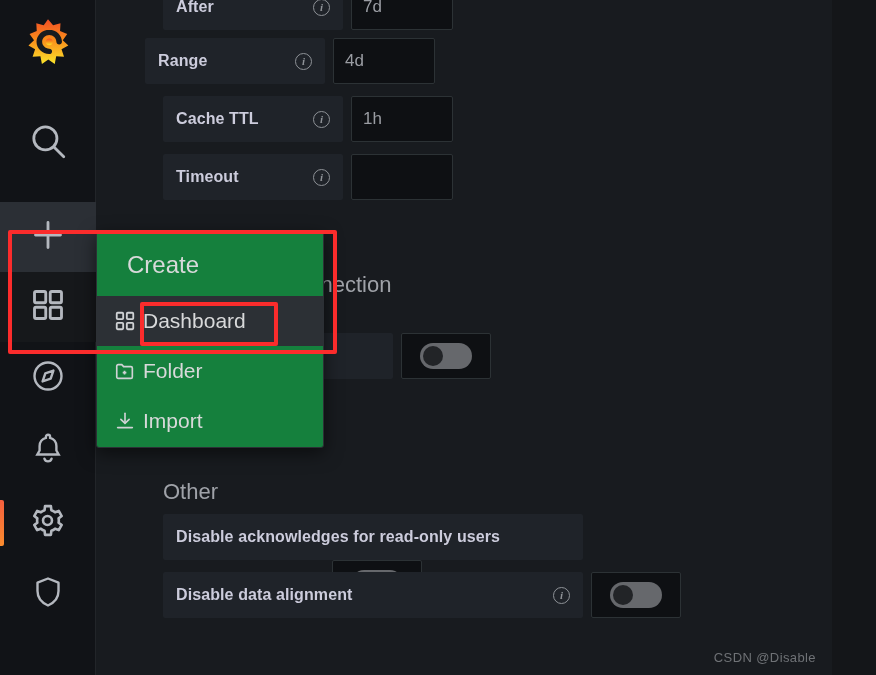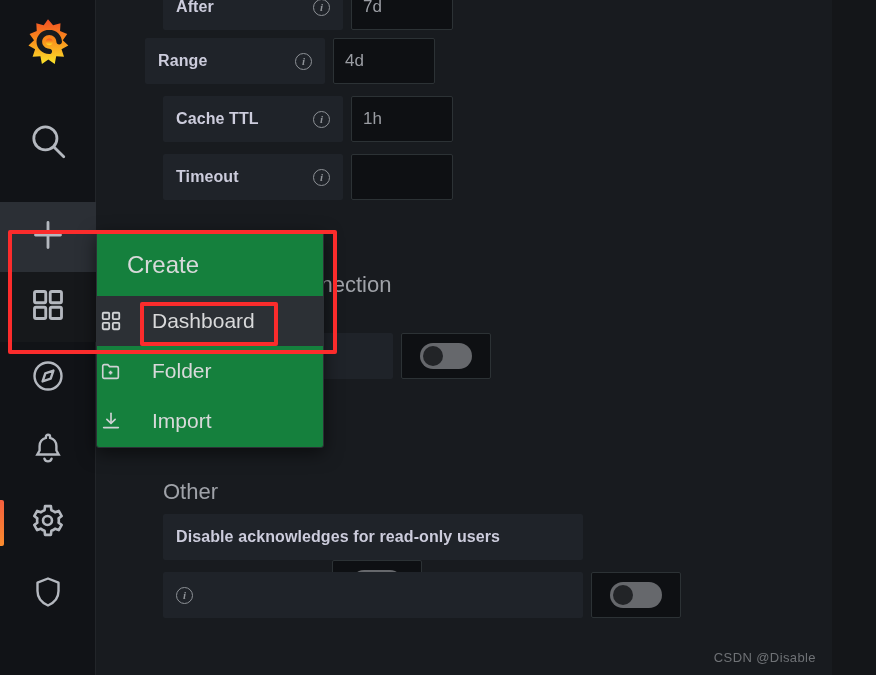--- a/index.html
+++ b/index.html
@@ -85,22 +85,22 @@
     position: absolute; left: 96px; top: 231px; width: 228px; height: 217px;
     background: #15803d; border: 1px solid #2c3035; border-radius: 3px;
     box-shadow: 0 5px 18px rgba(0,0,0,.55); z-index: 20;
     padding-top: 2px;
   }
   .dd-title {
     height: 62px; display: flex; align-items: center; padding-left: 30px;
     color: #d8d9da; font-size: 24px; font-weight: 400;
   }
   .dd-item {
-    height: 50px; display: flex; align-items: center; padding-left: 2px;
-    color: #d8d9da; font-size: 21px; gap: 29px;
+    height: 50px; display: flex; align-items: center; padding-left: 16px;
+    color: #d8d9da; font-size: 21px; gap: 6px;
   }
   .dd-item.hover { background: #2c3035; }
   .dd-ico { width: 24px; height: 24px; display:flex; align-items:center; justify-content:center; color:#d0d2d5; flex:0 0 auto;}
 
   
   .redbox { position: absolute; border: 4px solid #fb2c2c; border-radius: 2px; z-index: 40; pointer-events: none; }
 
   .watermark {
     position: absolute; right: 16px; bottom: 10px;
     color: #6f7276; font-size: 13px; letter-spacing: .4px; z-index: 30;
@@ -168,20 +168,21 @@
       <div class="field-label wide">
         <span>Disable acknowledges for read-only users</span>
       </div>
       <div class="toggle-box">
         <div class="toggle"></div>
       </div>
     </div>
 
     <div class="field-row" style="left:67px; top:572px;">
       <div class="field-label wide">
+        <span>Disable data alignment</span>
         <span class="info-icon">i</span>
       </div>
       <div class="toggle-box">
         <div class="toggle"></div>
       </div>
     </div>
   </div>
 
   <div class="dropdown">
     <div class="dd-title">Create</div>

